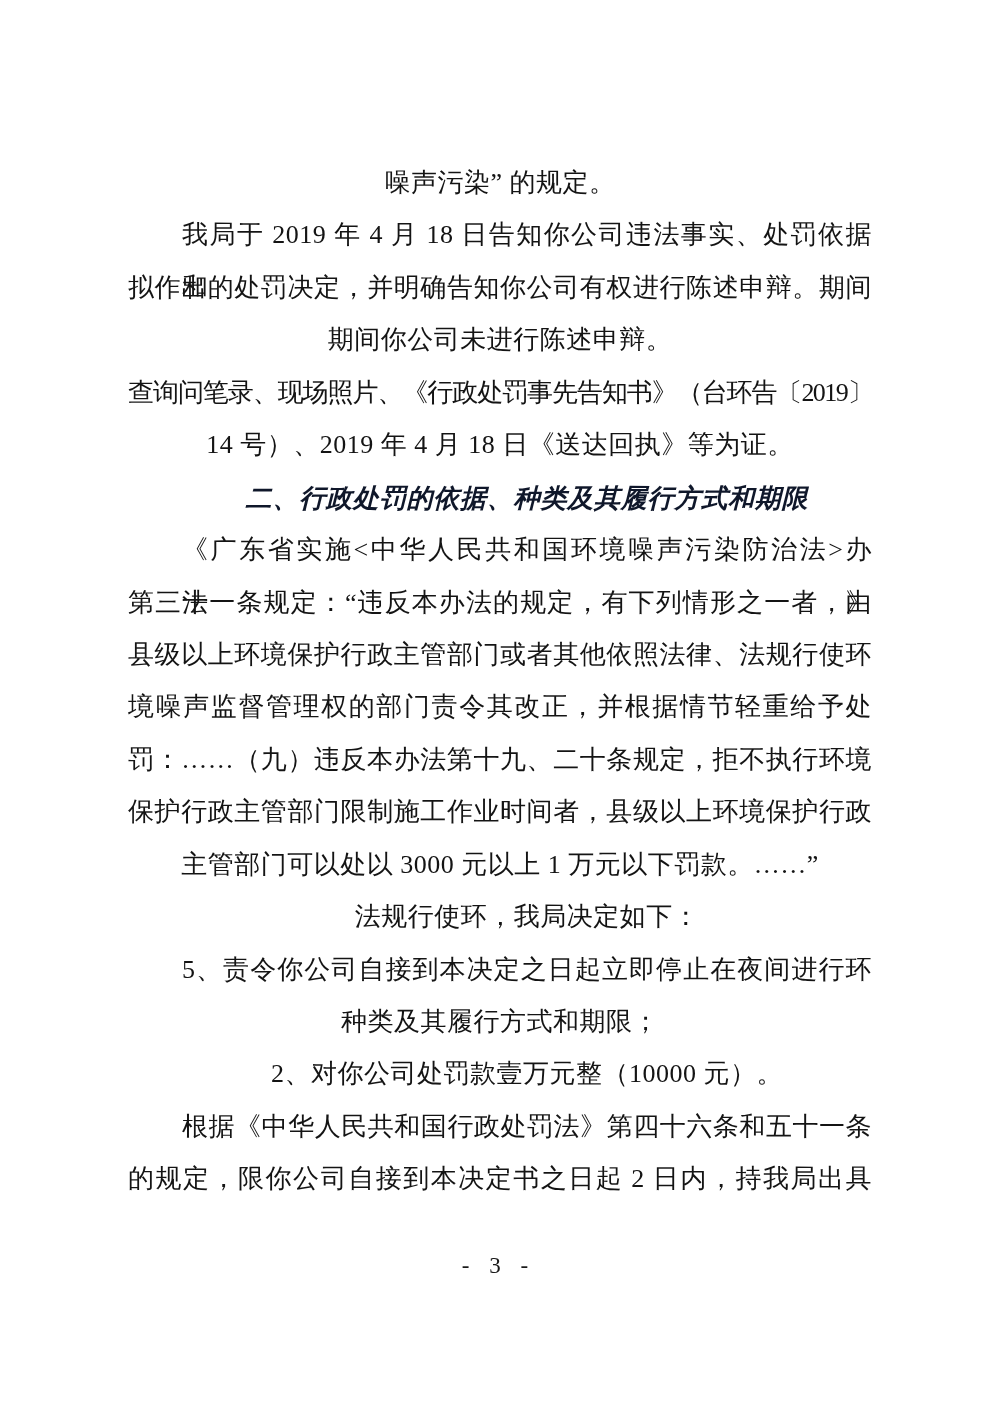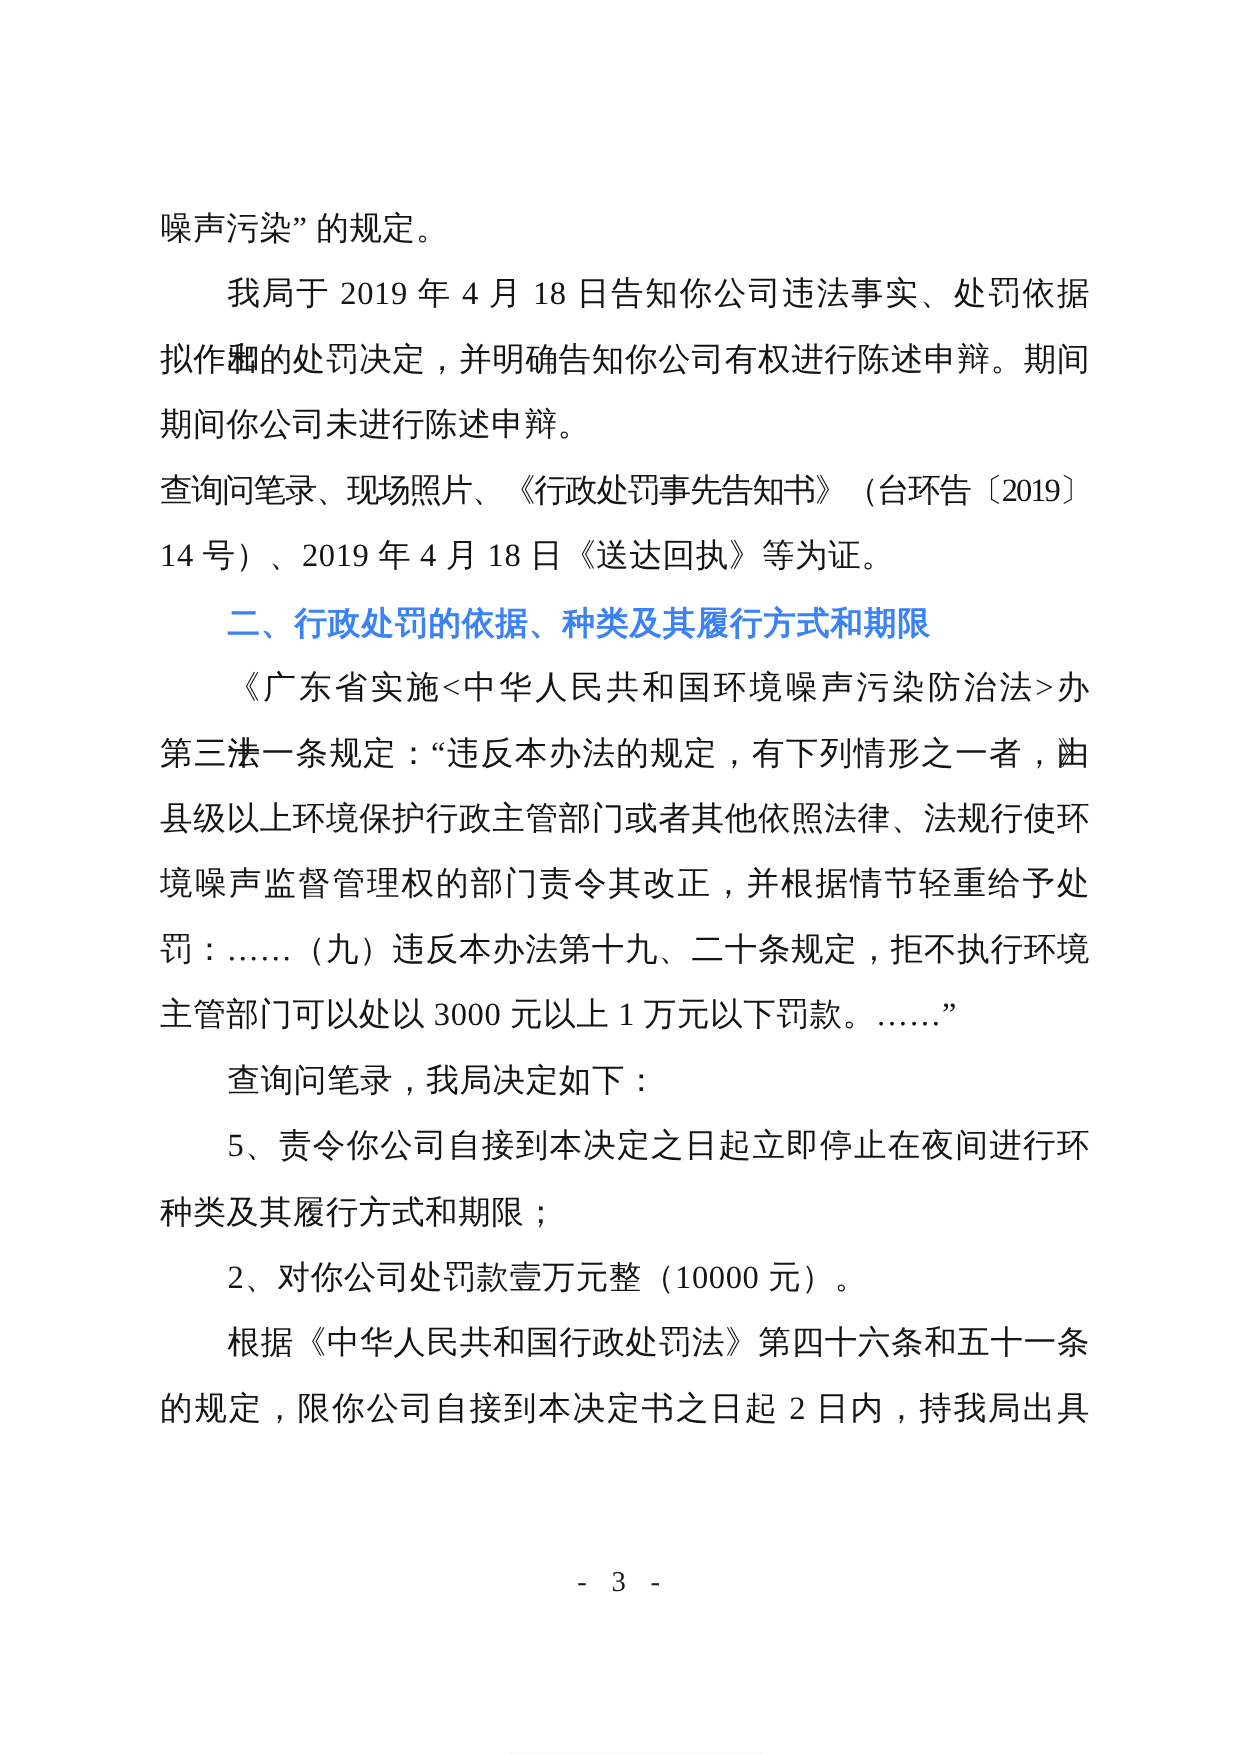--- a/index.html
+++ b/index.html
@@ -19,36 +19,37 @@
     left: 128px;
     top: 157px;
     width: 744px;
   }
   .line {
     height: 52.45px;
     line-height: 52.45px;
     font-size: 26px;
     letter-spacing: 0.5px;
     white-space: nowrap;
-    text-align: left;
+    text-align: center;
     color: #141414;
   }
   .line.justify {
     white-space: normal;
     text-align: justify;
     text-align-last: justify;
     text-justify: inter-ideograph;
   }
   .line.indent { padding-left: 54px; }
   .line.tight { letter-spacing: -1.6px; }
   .line.heading {
     font-family: "Liberation Sans", "DejaVu Sans", sans-serif;
     font-weight: 700;
     letter-spacing: 0.8px;
-    color: #3b82f6;
+    color: #0f172a;
+    font-style: italic;
   }
   .page-number {
     position: absolute;
     left: 0;
     top: 1251px;
     width: 100%;
     text-align: center;
     font-size: 23px;
     line-height: 30px;
     letter-spacing: 2px;
@@ -66,22 +67,23 @@
     <div class="line justify">拟作出的处罚决定，并明确告知你公司有权进行陈述申辩。期间</div>
     <div class="line">期间你公司未进行陈述申辩。</div>
     <div class="line justify tight">查询问笔录、现场照片、《行政处罚事先告知书》（台环告〔2019〕</div>
     <div class="line">14 号）、2019 年 4 月 18 日《送达回执》等为证。</div>
     <div class="line indent heading">二、行政处罚的依据、种类及其履行方式和期限</div>
     <div class="line indent justify">《广东省实施&lt;中华人民共和国环境噪声污染防治法&gt;办法》</div>
     <div class="line justify">第三十一条规定：“违反本办法的规定，有下列情形之一者，由</div>
     <div class="line justify">县级以上环境保护行政主管部门或者其他依照法律、法规行使环</div>
     <div class="line justify">境噪声监督管理权的部门责令其改正，并根据情节轻重给予处</div>
     <div class="line justify">罚：……（九）违反本办法第十九、二十条规定，拒不执行环境</div>
+    <div class="line justify">保护行政主管部门限制施工作业时间者，县级以上环境保护行政</div>
     <div class="line">主管部门可以处以 3000 元以上 1 万元以下罚款。……”</div>
-    <div class="line indent">查询问笔录，我局决定如下：</div>
+    <div class="line indent">法规行使环，我局决定如下：</div>
     <div class="line indent justify">5、责令你公司自接到本决定之日起立即停止在夜间进行环</div>
     <div class="line">种类及其履行方式和期限；</div>
     <div class="line indent">2、对你公司处罚款壹万元整（10000 元）。</div>
     <div class="line indent justify">根据《中华人民共和国行政处罚法》第四十六条和五十一条</div>
     <div class="line justify">的规定，限你公司自接到本决定书之日起 2 日内，持我局出具</div>
   </div>
 
   <div class="page-number">- 3 -</div>
 </div>
 

